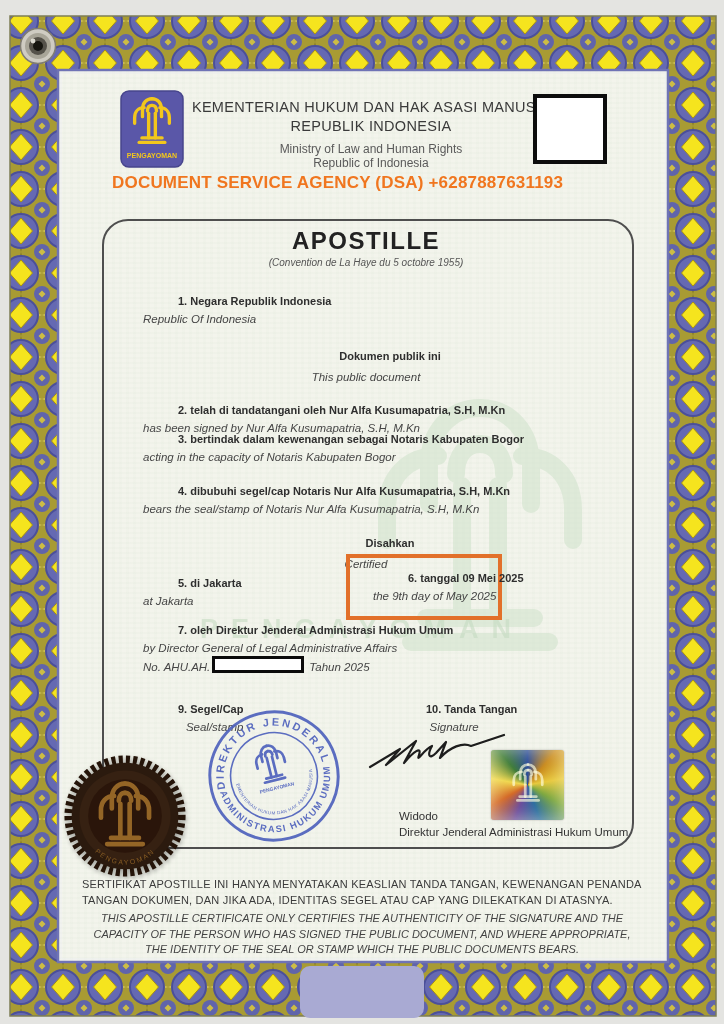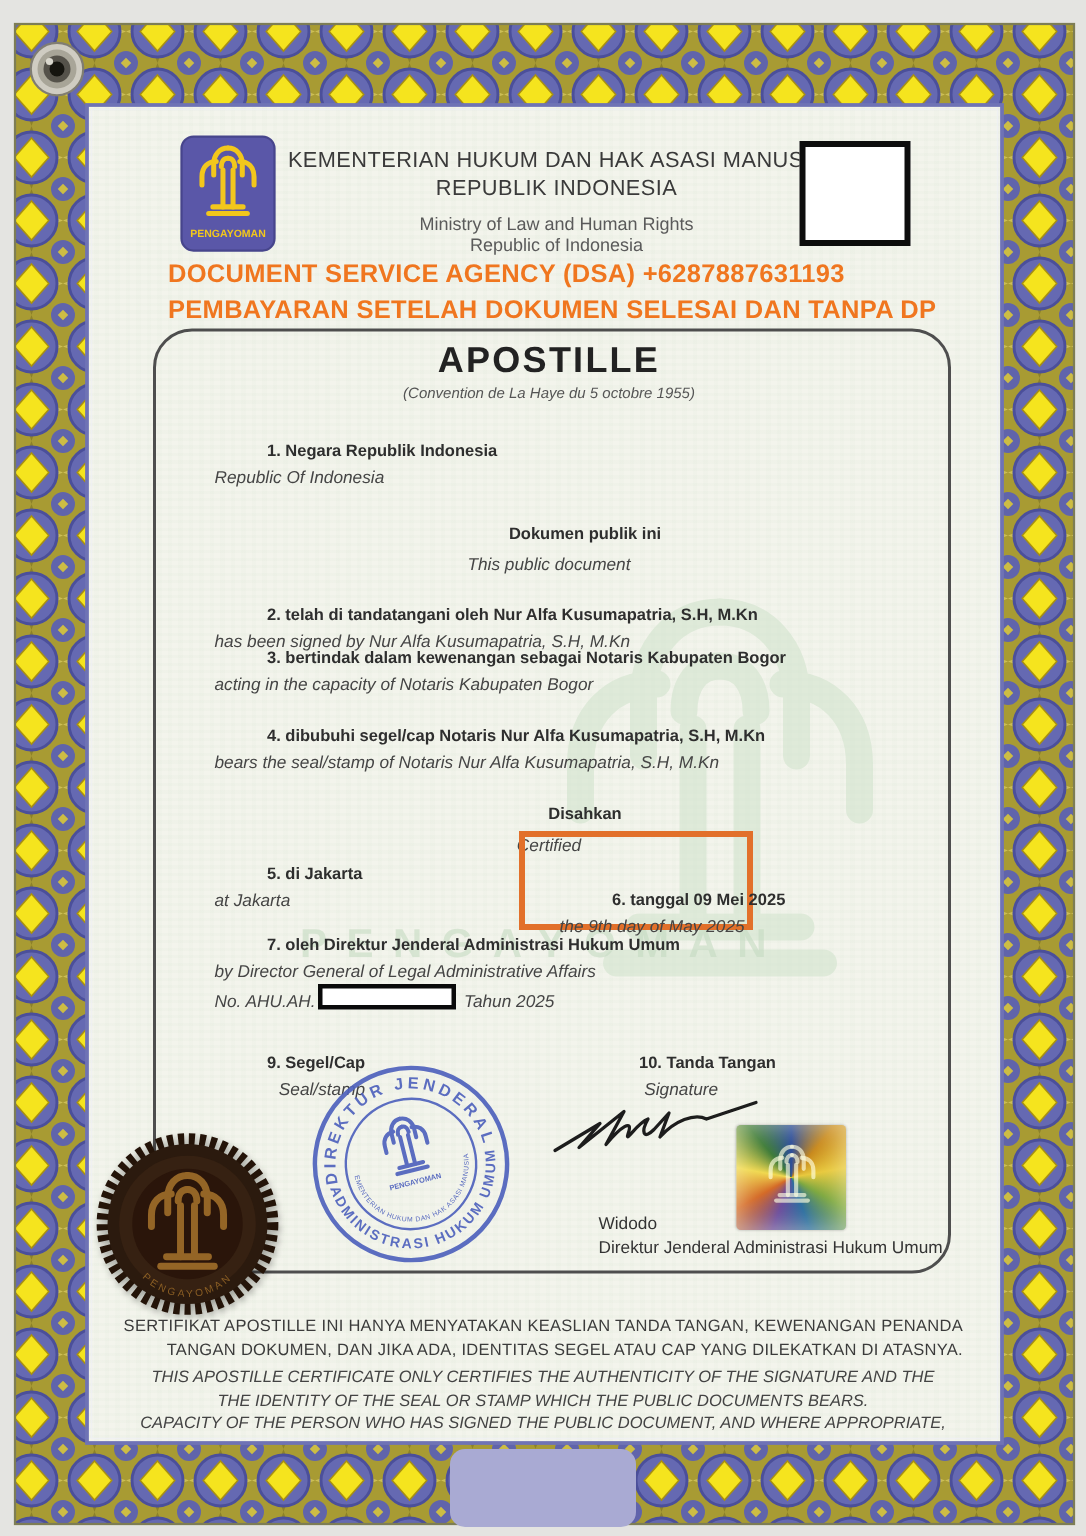--- a/index.html
+++ b/index.html
@@ -62,21 +62,21 @@
     filter:drop-shadow(1px 2px 2px rgba(0,0,0,0.35)); }
   .signature-svg { position:absolute; left:366px; top:729px; width:142px; height:46px; z-index:6; }
   .holo { position:absolute; left:491px; top:750px; width:73px; height:70px; z-index:6;
     background:conic-gradient(from 40deg at 50% 50%,
       #c98a1e, #e8c93e, #7ea842, #2c6ea0, #6a4b9c, #d46a28, #f0d850, #3f7c3a, #2c4d9a, #c98a1e);
     box-shadow:inset 0 0 18px rgba(255,255,230,0.55), 0 0 2px rgba(0,0,0,0.3);
     border-radius:3px; }
   .holo-tree { position:absolute; left:14px; top:6px; width:46px; height:52px; color:rgba(255,255,225,0.65); }
   .signatory { position:absolute; left:399px; top:808px; font-size:11.5px; color:#333; line-height:16px; z-index:6; }
 
-  .footer-id { position:absolute; left:82px; top:877px; width:560px; text-align:right;
+  .footer-id { position:absolute; left:82px; top:877px; width:560px; text-align:left;
     font-size:11px; color:#3b3b3b; line-height:15.5px; letter-spacing:.2px; }
   .footer-en { position:absolute; left:82px; top:911px; width:560px; text-align:center;
     font-size:11px; font-style:italic; color:#434343; line-height:15.5px; }
 
   .lavender-redact { position:absolute; left:300px; top:966px; width:124px; height:52px;
     background:#a9aad3; border-radius:10px; z-index:8; }
 
   .defs-holder { position:absolute; width:0; height:0; overflow:hidden; }
 </style>
 </head>
@@ -152,21 +152,20 @@
       <div class="head-l1">KEMENTERIAN HUKUM DAN HAK ASASI MANUSIA</div>
       <div class="head-l2">REPUBLIK INDONESIA</div>
       <div class="head-l3">Ministry of Law and Human Rights</div>
       <div class="head-l4">Republic of Indonesia</div>
     </div>
 
     <div class="redact-square"></div>
 
     <div class="agency">
       <div>DOCUMENT SERVICE AGENCY (DSA) +6287887631193</div>
-      <div>PEMBAYARAN SETELAH DOKUMEN SELESAI DAN TANPA DP</div>
     </div>
 
     <div class="cert-box"></div>
     <div class="cert-title">APOSTILLE</div>
     <div class="cert-sub">(Convention de La Haye du 5 octobre 1955)</div>
 
     <div class="item" style="top:292px;">
       <div class="t-id">1. Negara Republik Indonesia</div>
       <div class="t-en">Republic Of Indonesia</div>
     </div>
@@ -195,21 +194,21 @@
       <div class="t-id">Disahkan</div>
       <div class="t-en">Certified</div>
     </div>
 
     <div class="item" style="top:574px;">
       <div class="t-id">5. di Jakarta</div>
       <div class="t-en">at Jakarta</div>
     </div>
 
     <div class="hl-box"></div>
-    <div class="item" style="left:360px; top:591px; z-index:6;">
+    <div class="item" style="left:360px; top:569px; z-index:6;">
       <div class="t-id">6. tanggal 09 Mei 2025</div>
       <div class="t-en">the 9th day of May 2025</div>
     </div>
 
     <div class="item" style="top:621px;">
       <div class="t-id">7. oleh Direktur Jenderal Administrasi Hukum Umum</div>
       <div class="t-en">by Director General of Legal Administrative Affairs</div>
     </div>
 
     <div class="item" style="top:656px;">
@@ -277,20 +276,20 @@
       <div>Widodo</div>
       <div>Direktur Jenderal Administrasi Hukum Umum</div>
     </div>
 
     <div class="footer-id">
       <div>SERTIFIKAT APOSTILLE INI HANYA MENYATAKAN KEASLIAN TANDA TANGAN, KEWENANGAN PENANDA</div>
       <div>TANGAN DOKUMEN, DAN JIKA ADA, IDENTITAS SEGEL ATAU CAP YANG DILEKATKAN DI ATASNYA.</div>
     </div>
     <div class="footer-en">
       <div>THIS APOSTILLE CERTIFICATE ONLY CERTIFIES THE AUTHENTICITY OF THE SIGNATURE AND THE</div>
+      <div>CAPACITY OF THE PERSON WHO HAS SIGNED THE PUBLIC DOCUMENT, AND WHERE APPROPRIATE,</div>
       <div>THE IDENTITY OF THE SEAL OR STAMP WHICH THE PUBLIC DOCUMENTS BEARS.</div>
-      <div>CAPACITY OF THE PERSON WHO HAS SIGNED THE PUBLIC DOCUMENT, AND WHERE APPROPRIATE,</div>
     </div>
 
     <div class="lavender-redact"></div>
 
   </div>
 </div>
 
 </body></html>

